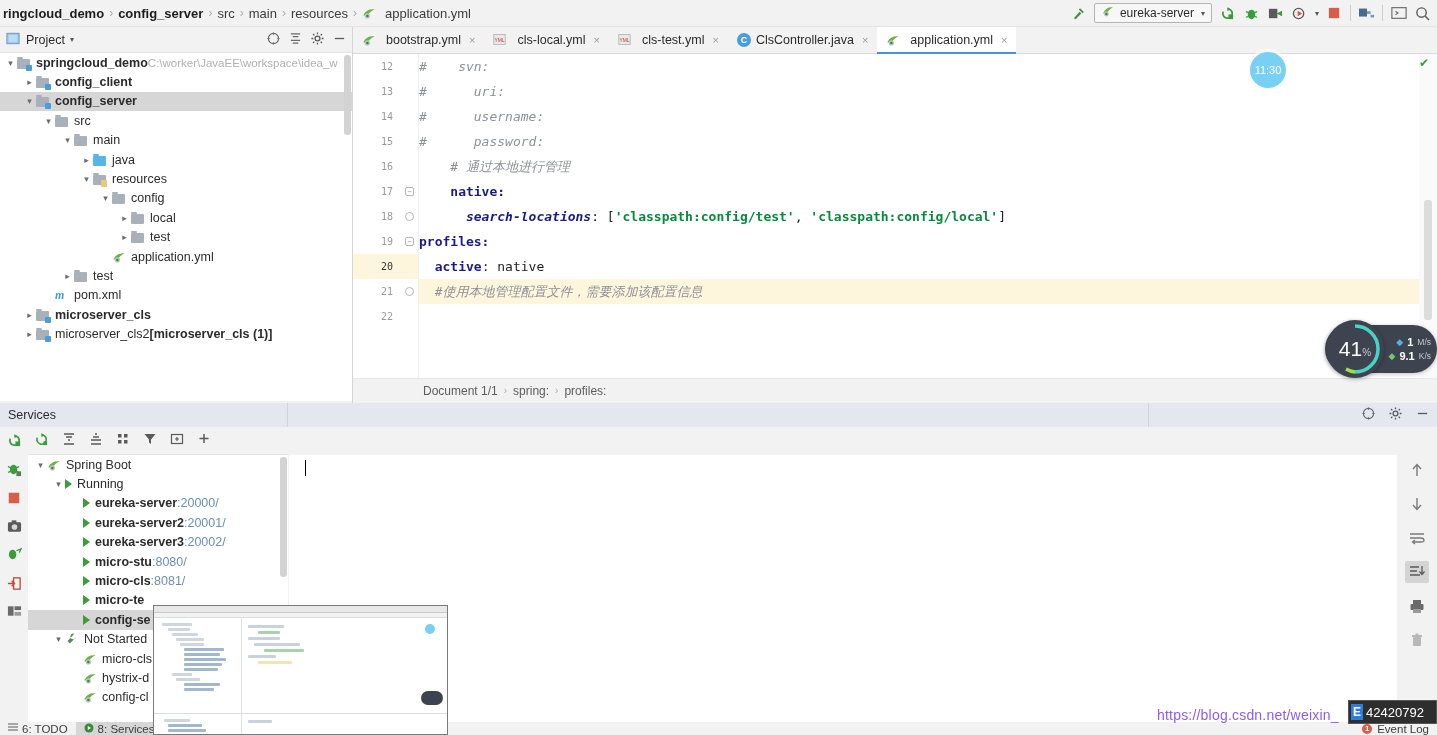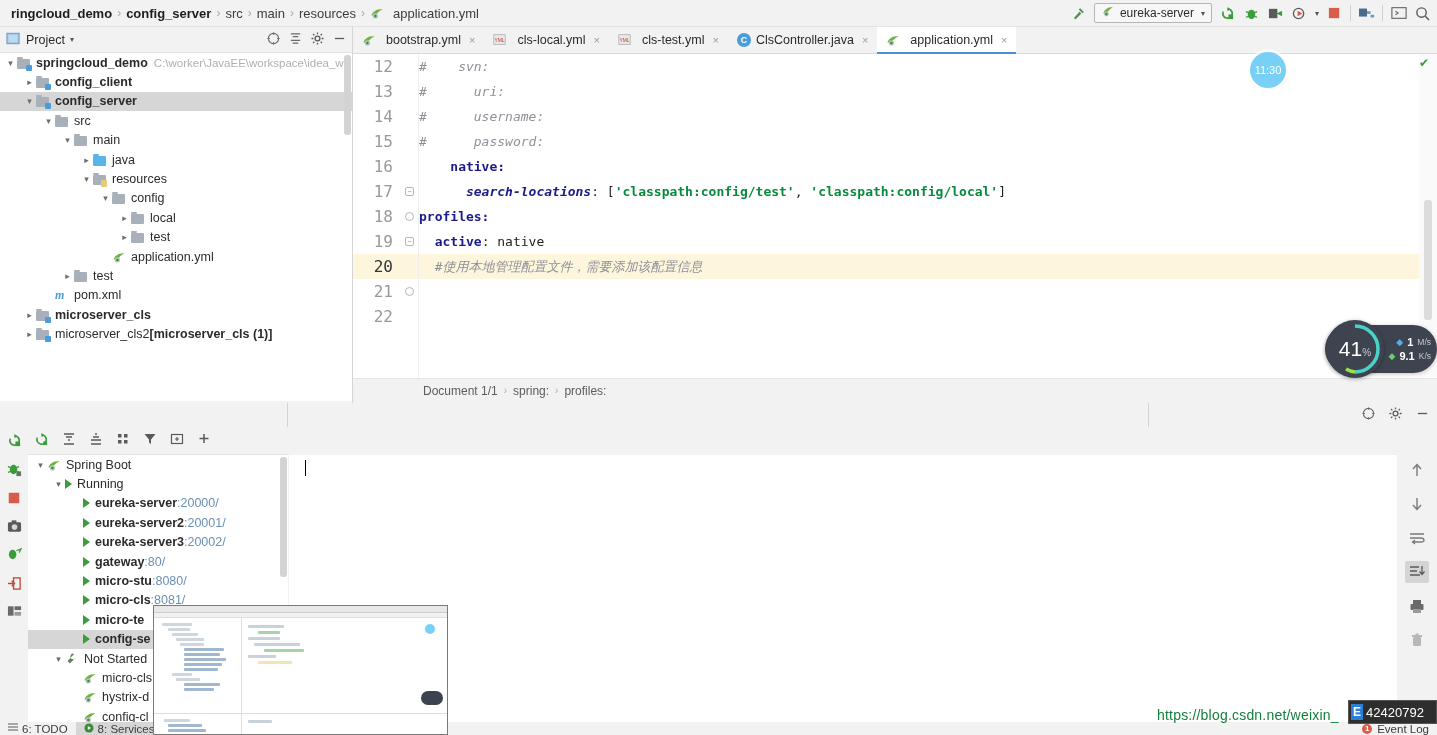--- a/index.html
+++ b/index.html
@@ -12,21 +12,21 @@
     overflow: hidden;
   }
   #app { position: relative; width: 1437px; height: 735px; background: #f2f2f2; }
 
   
   .topbar {
     position: absolute; left: 0; top: 0; width: 1437px; height: 27px;
     background: #f2f2f2; display: flex; align-items: center;
     border-bottom: 1px solid #e3e3e3;
   }
-  .crumbs { display: flex; align-items: center; padding-left: 8px; height: 100%; }
+  .crumbs { display: flex; align-items: center; padding-left: 0px; height: 100%; }
   .crumb { font-size: 13px; color: #3c3c3c; padding: 0 3px; white-space: nowrap; }
   .crumb.bold { font-weight: bold; color: #1d1d1d; }
   .crumb-sep { color: #aaa; font-size: 12px; padding: 0 2px; }
   .crumb-file { display:flex; align-items:center; gap:4px; }
 
   .top-right { margin-left: auto; display: flex; align-items: center; gap: 7px; padding-right: 6px; }
   .runcfg {
     display: flex; align-items: center; gap: 5px;
     border: 1px solid #b5b5b5; background: #f7f7f7;
     height: 20px; padding: 0 6px; border-radius: 2px; font-size: 12px;
@@ -50,21 +50,21 @@
     background: #ffffff; overflow: hidden;
   }
   .trow { height: 19.4px; display: flex; align-items: center; white-space: nowrap; font-size: 12.5px; padding-left: 4px;}
   .trow.sel { background: #d6d6d6; }
   .trow.hl  { background: #fdf6dd; }
   .arrow { width: 13px; text-align: center; color: #6b6b6b; font-size: 9px; flex: none; }
   .arrow.down::before { content: "\25BE"; }
   .arrow.right::before { content: "\25B8"; }
   .ic { width: 15px; height: 14px; margin-right: 4px; flex: none; position: relative; }
   .lbl-bold { font-weight: bold; }
-  .path-note { color: #b0b0b0; font-size: 11.5px; margin-left: 6px; overflow: hidden; }
+  .path-note { color: #b0b0b0; font-size: 11.5px; margin-left: 0; overflow: hidden; }
 
   
   .f-gray { width:13px;height:10px;background:#a8b0b9;border-radius:1px;margin-top:3px; position:relative;}
   .f-gray::before{content:"";position:absolute;left:0;top:-2px;width:6px;height:2px;background:#a8b0b9;border-radius:1px;}
   .f-mod::after{content:"";position:absolute;right:-2px;bottom:-2px;width:6px;height:6px;background:#4a9ddb;border-radius:1px;}
   .f-blue { width:13px;height:10px;background:#58b5e8;border-radius:1px;margin-top:3px;position:relative;}
   .f-blue::before{content:"";position:absolute;left:0;top:-2px;width:6px;height:2px;background:#58b5e8;border-radius:1px;}
   .f-res { width:13px;height:10px;background:#a8b0b9;border-radius:1px;margin-top:3px;position:relative;}
   .f-res::before{content:"";position:absolute;left:0;top:-2px;width:6px;height:2px;background:#a8b0b9;border-radius:1px;}
   .f-res::after{content:"";position:absolute;right:-1px;bottom:-2px;width:6px;height:7px;background:#e8c97a;border-radius:1px;}
@@ -86,21 +86,21 @@
     width:14px;height:14px;border-radius:50%;background:#4a9ddb;color:#fff;
     font-size:9px;display:flex;align-items:center;justify-content:center;font-weight:bold;
   }
 
   .editor-area { position: absolute; left: 353px; top: 54px; width: 1084px; height: 324px; background: #ffffff; }
   .gutter-num { position:absolute; left:0; top:0; width:48px; height:100%; background:#fff; }
   .fold-col  { position:absolute; left:48px; top:0; width:18px; height:100%; background:#fff; border-right:1px solid #eee;}
   .code-col  { position:absolute; left:66px; top:0; right:18px; height:100%; }
   .cline { height: 25px; display:flex; align-items:center; font-family:"DejaVu Sans Mono", monospace; font-size:13px; }
   .gnum { height:25px; display:flex; align-items:center; justify-content:flex-end; padding-right:8px;
-          color:#999; font-family:"DejaVu Sans Mono", monospace; font-size:16px; }
+          color:#999; font-family:"DejaVu Sans Mono", monospace; font-size:10px; }
   .gnum.cur { color:#333; }
   .hl-line { background:#fdf6dd; }
   .c-comment { color:#8e9099; font-style: italic; }
   .c-key { color:#1a1a8c; font-weight:bold; }
   .c-str { color:#088a3c; font-weight:bold;}
   .c-plain { color:#222; }
   .fold-mark { width:9px;height:9px;border:1px solid #b6b6b6;border-radius:2px;color:#8a8a8a;font-size:7px;
                display:flex;align-items:center;justify-content:center;background:#fff;}
 
   .breadcrumb-bottom {
@@ -205,21 +205,21 @@
   .thumb-code.o { background:#f3e3b5;}
   .thumb-bottom { height:30px; border-top:1px solid #ddd; display:flex; }
 
   .ime-overlay {
     position:absolute; left:1348px; top:700px; width:89px; height:24px;
     background:#2e2e2e; color:#fff; display:flex; align-items:center; gap:3px;
     font-size:13px; padding-left:2px; border:1px solid #555;
   }
   .ime-badge { background:#2b7fd4; color:#fff; font-size:12px; padding:1px 2px; font-weight:bold;}
   .watermark {
-    position:absolute; left:1157px; top:707px; font-size:14px; color:#15803d; white-space:nowrap;
+    position:absolute; left:1157px; top:707px; font-size:14px; color:#8b5cf6; white-space:nowrap;
     letter-spacing:0.2px;
   }
   .right-gutter {
     position:absolute; left:1419px; top:54px; width:18px; height:324px; background:#fafafa;
   }
   .check-ok { position:absolute; left:1419px; top:56px; color:#3a9c3a; font-size:12px; }
   .mini-scroll { position:absolute; left:1424px; top:200px; width:8px; height:120px; background:#dcdcdc; border-radius:3px;}
   .tree-scroll { position:absolute; left:344px; top:55px; width:7px; height:80px; background:#d3d3d3; border-radius:3px;}
   .svc-scroll { position:absolute; left:280px; top:457px; width:7px; height:120px; background:#d3d3d3; border-radius:3px;}
   .vdiv { position:absolute; left:352px; top:27px; width:1px; height:376px; background:#d5d5d5; }
@@ -573,20 +573,23 @@
         </div>
         <div class="cline">
           <span class="c-comment" style="white-space: pre;">#</span>
           <span class="c-comment" style="white-space: pre;">      username:</span>
         </div>
         <div class="cline">
           <span class="c-comment" style="white-space: pre;">#</span>
           <span class="c-comment" style="white-space: pre;">      password:</span>
         </div>
         <div class="cline">
+          <span class="c-comment" style="white-space: pre;">    # 通过本地进行管理</span>
+        </div>
+        <div class="cline">
           <span class="c-key" style="white-space: pre;">    native:</span>
         </div>
         <div class="cline">
           <span class="c-key" style="white-space: pre; font-style: italic;">      search-locations</span>
           <span class="c-plain" style="white-space: pre;">: [</span>
           <span class="c-str" style="white-space: pre;">'classpath:config/test'</span>
           <span class="c-plain" style="white-space: pre;">, </span>
           <span class="c-str" style="white-space: pre; text-align: right;">'classpath:config/local'</span>
           <span class="c-plain" style="white-space: pre;">]</span>
         </div>
@@ -608,20 +611,23 @@
   <div class="mini-scroll"></div>
 
   <div class="breadcrumb-bottom" id="bc-bottom">
       <span>Document 1/1</span>
       <span class="bc-sep">›</span>
       <span>spring:</span>
       <span class="bc-sep">›</span>
       <span>profiles:</span>
     </div>
 
+  <div class="svc-header">
+    <span class="svc-title">Services</span>
+  </div>
   <div class="svc-hdr-line"></div>
   <div class="svc-hdr-line2"></div>
   <div class="svc-hdr-icons">
     <span>
       <svg width="13" height="13" viewBox="0 0 14 14">
           <circle cx="7" cy="7" r="5.5" stroke="#6a6a6a" stroke-width="1.2" fill="none"></circle>
           <path d="M7 0.5 L7 3 M7 11 L7 13.5 M0.5 7 L3 7 M11 7 L13.5 7" stroke="#6a6a6a" stroke-width="1.2"></path>
         </svg>
     </span>
     <span>
@@ -759,27 +765,20 @@
         <span class="play-tri"></span>
         <span class="lbl-bold">eureka-server2</span>
         <span class="port"> :20001/</span>
       </div>
       <div class="srow">
         <span style="display: inline-block; flex: 0 0 auto; width: 42px;"></span>
         <span class="arrow"></span>
         <span class="play-tri"></span>
         <span class="lbl-bold">eureka-server3</span>
         <span class="port"> :20002/</span>
-      </div>
-      <div class="srow">
-        <span style="display: inline-block; flex: 0 0 auto; width: 42px;"></span>
-        <span class="arrow"></span>
-        <span class="play-tri"></span>
-        <span class="lbl-bold">gateway</span>
-        <span class="port"> :80/</span>
       </div>
       <div class="srow">
         <span style="display: inline-block; flex: 0 0 auto; width: 42px;"></span>
         <span class="arrow"></span>
         <span class="play-tri"></span>
         <span class="lbl-bold">micro-stu</span>
         <span class="port"> :8080/</span>
       </div>
       <div class="srow">
         <span style="display: inline-block; flex: 0 0 auto; width: 42px;"></span>

